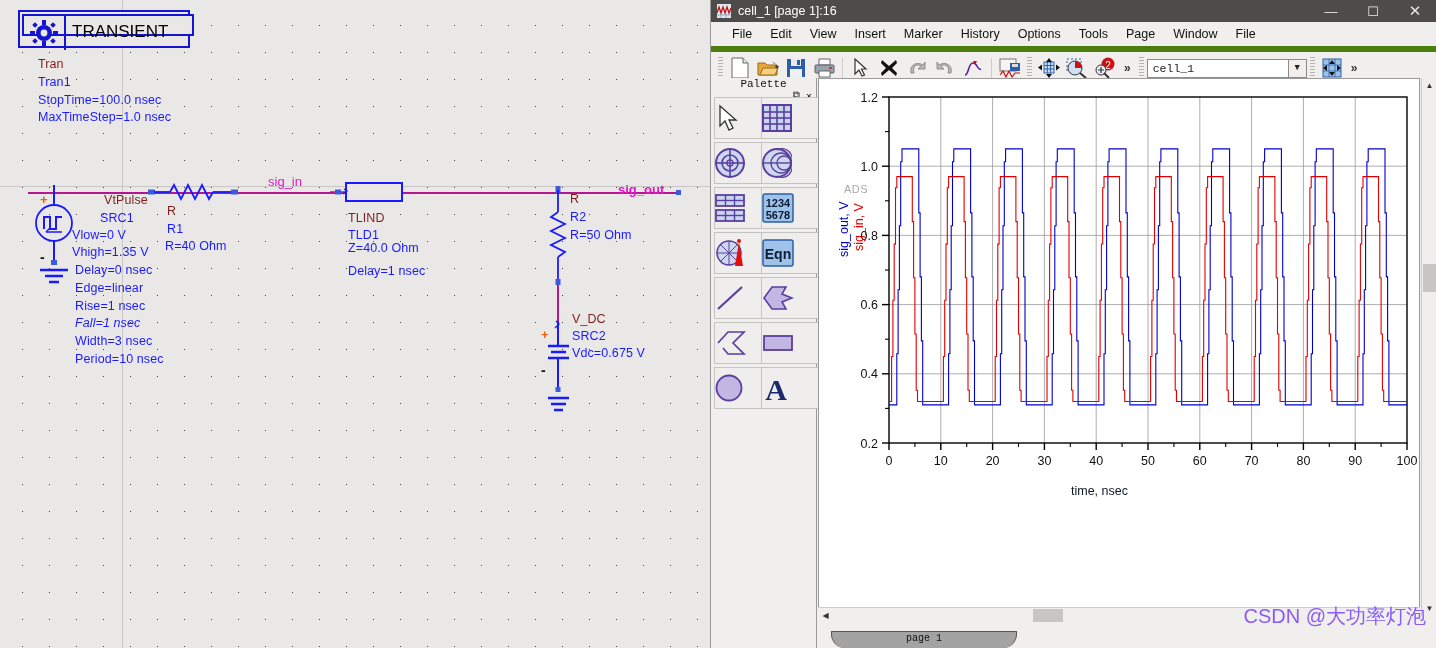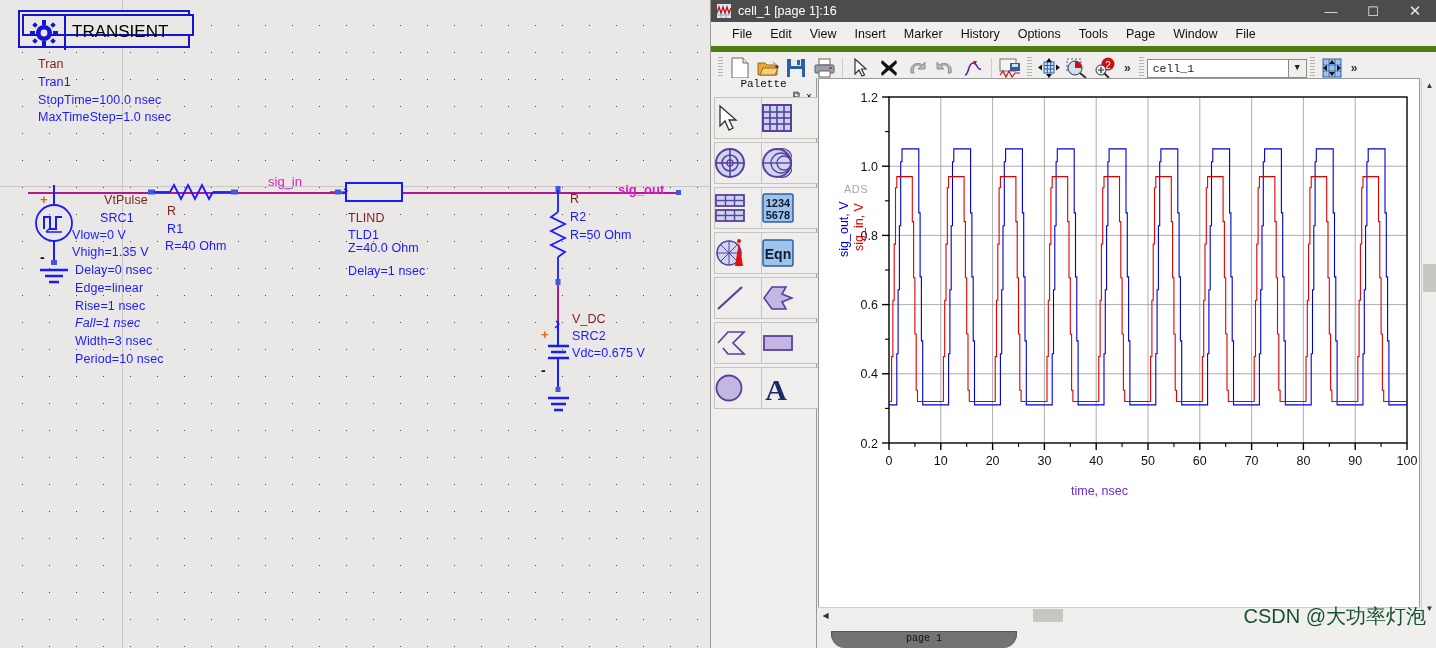--- a/index.html
+++ b/index.html
@@ -74,38 +74,38 @@
   .pal-cell{width:68px;height:42px;background:#efeeec;border:1px solid #c6c4c1;
             display:flex;align-items:center;justify-content:flex-start;box-sizing:border-box;}
 
   
   #plotwrap{position:absolute;left:107px;top:78px;width:602px;height:538px;
             background:#fff;border:1px solid #9a9a9a;box-sizing:border-box;overflow:hidden;}
   #ads-wm{position:absolute;left:25px;top:104px;font-size:11px;color:#aaa9a6;letter-spacing:.5px;}
   .axis-title{position:absolute;font-size:12.5px;white-space:nowrap;}
   #ylab-out{left:18px;top:178px;color:#0000cd;transform:rotate(-90deg);transform-origin:left top;}
   #ylab-in{left:33px;top:172px;color:#e00000;transform:rotate(-90deg);transform-origin:left top;}
-  #xlab{left:252px;top:405px;color:#6d28d9;}
+  #xlab{left:252px;top:405px;color:#0f172a;}
 
   
   #vscroll{position:absolute;right:0;top:78px;width:15px;height:538px;background:#f0efed;
            border-left:1px solid #cfcdca;box-sizing:border-box;}
   .sb-arrow{width:15px;height:15px;display:flex;align-items:center;justify-content:center;
             font-size:8px;color:#333;}
   #vthumb{position:absolute;left:1px;top:186px;width:13px;height:28px;background:#c8c6c3;}
   #hscroll{position:absolute;left:107px;bottom:26px;width:602px;height:15px;background:#f0efed;
            border-top:1px solid #cfcdca;box-sizing:border-box;display:flex;align-items:center;}
   #hthumb{position:absolute;left:215px;top:1px;width:30px;height:13px;background:#c8c6c3;}
 
   #pagetab{position:absolute;left:120px;bottom:0px;width:186px;height:17px;
            border:1px solid #555;border-bottom:none;border-radius:0 0 14px 14px;
-           background:#737373;font-family:"Liberation Mono",monospace;font-size:10px;
+           background:#a3a3a3;font-family:"Liberation Mono",monospace;font-size:10px;
            color:#111;display:flex;align-items:flex-start;justify-content:center;
            padding-top:1px;box-sizing:border-box;}
-  #watermark{position:absolute;right:10px;bottom:18px;font-size:20px;color:#14532d;
+  #watermark{position:absolute;right:10px;bottom:18px;font-size:20px;color:#8b5cf6;
              white-space:nowrap;}
 </style>
 </head>
 <body>
 
 <div id="schematic">
   <div id="dots"></div>
   <div id="vguide"></div>
   <div id="hguide"></div>
 

